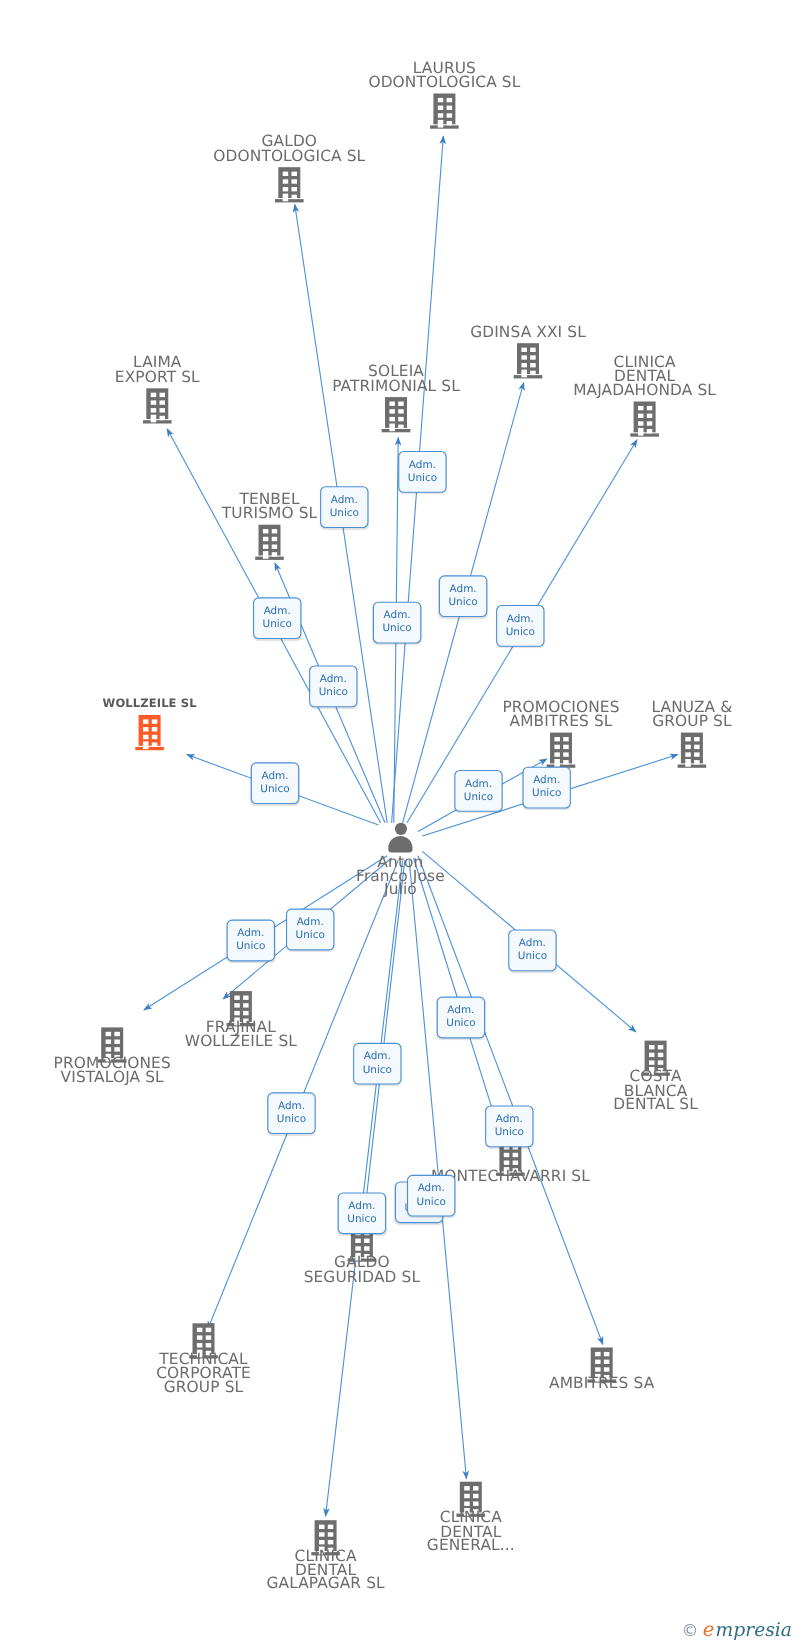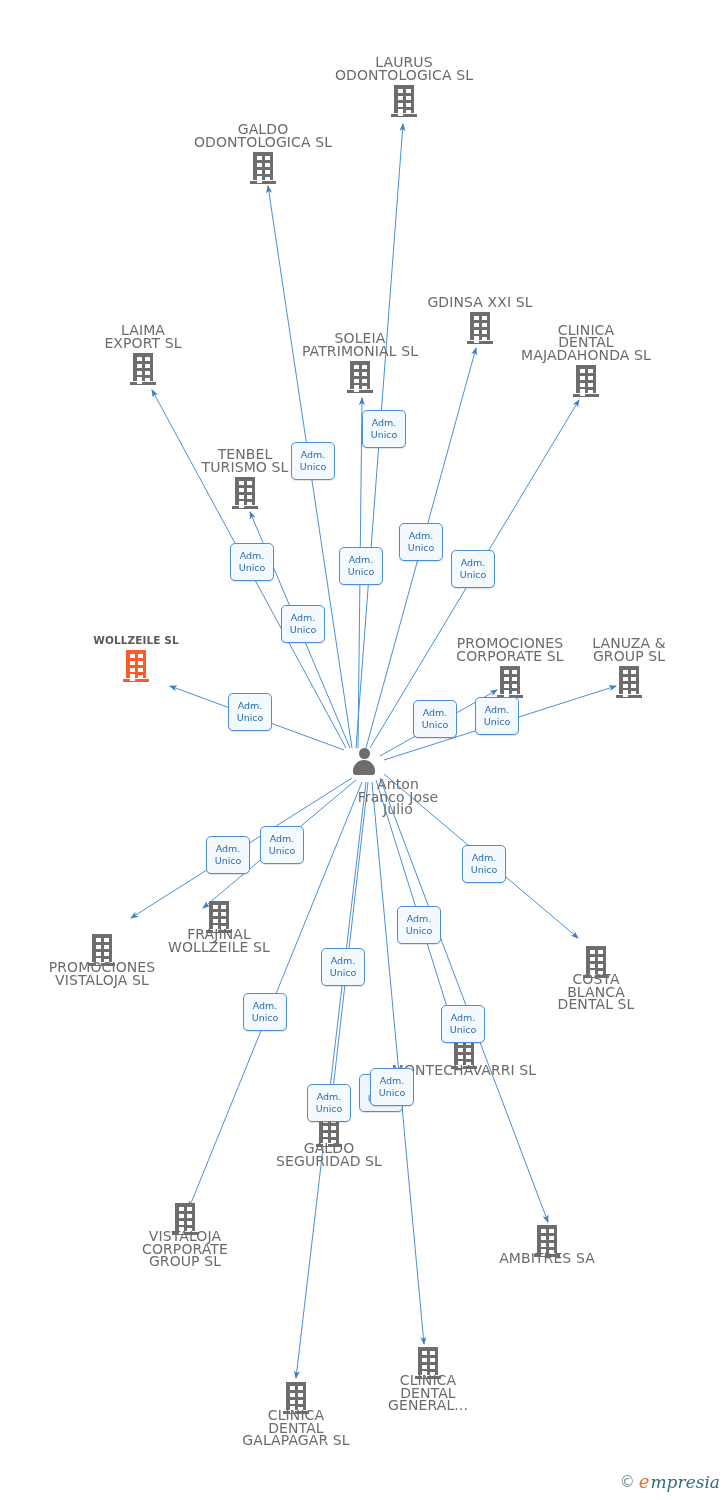--- a/index.html
+++ b/index.html
@@ -30,21 +30,21 @@
   .bld .w{width:5px;height:4px;}
   .bld .door{width:5px;height:7px;}
   .orange .body,.orange .base{background:#fc5b27;}
 
   
   .person{position:relative;width:26px;height:28px;}
   .person .head{position:absolute;left:8px;top:0;width:11px;height:11px;
                 border-radius:50%;background:#6d6d6d;}
   .person .torso{position:absolute;left:2px;top:12px;width:22px;height:15px;
                  background:#6d6d6d;border-radius:11px 11px 3px 3px;}
-  .person-cap{color:#6b6b6b;font-size:11.5px;line-height:13px;margin-left:34px;}
+  .person-cap{color:#6b6b6b;font-size:11.5px;line-height:13px;}
 
   
   .chip{position:absolute;transform:translate(-50%,-50%);
         box-sizing:border-box;
         width:44px;height:38px;border:1px solid #4a90d9;border-radius:5px;
         background:#f4f9fe;color:#2b6cb0;font-size:9.5px;line-height:12px;
         text-align:center;padding-top:6px;
         box-shadow:0 1px 1px rgba(0,0,0,.12);}
   .chip span{display:block;}
   .chip.ghost{background:#eef5fc;color:#4a7fb5;}
@@ -271,21 +271,21 @@
           <i class="w" style="left:7px;top:11px"></i>
           <i class="w" style="left:15px;top:11px"></i>
           <i class="w" style="left:7px;top:18px"></i>
           <i class="w" style="left:15px;top:18px"></i>
           <i class="door" style="left:7px;top:24px"></i>
           <i class="w" style="left:15px;top:25px"></i>
         </div>
       </div>
     <div class="cap above">
         <div>PROMOCIONES</div>
-        <div>CORPORATE SL</div>
+        <div>AMBITRES SL</div>
       </div>
   </div>
 
   <div class="node" style="left:629px;top:682px">
     <div class="icon">
         <div class="bld">
           <div class="body"></div>
           <div class="base"></div>
           <i class="w" style="left:7px;top:4px"></i>
           <i class="w" style="left:15px;top:4px"></i>
@@ -417,21 +417,21 @@
           <i class="w" style="left:15px;top:4px"></i>
           <i class="w" style="left:7px;top:11px"></i>
           <i class="w" style="left:15px;top:11px"></i>
           <i class="w" style="left:7px;top:18px"></i>
           <i class="w" style="left:15px;top:18px"></i>
           <i class="door" style="left:7px;top:24px"></i>
           <i class="w" style="left:15px;top:25px"></i>
         </div>
       </div>
     <div class="cap below">
-        <div>VISTALOJA</div>
+        <div>TECHNICAL</div>
         <div>CORPORATE</div>
         <div>GROUP SL</div>
       </div>
   </div>
 
   <div class="node" style="left:547px;top:1241px">
     <div class="icon">
         <div class="bld">
           <div class="body"></div>
           <div class="base"></div>

